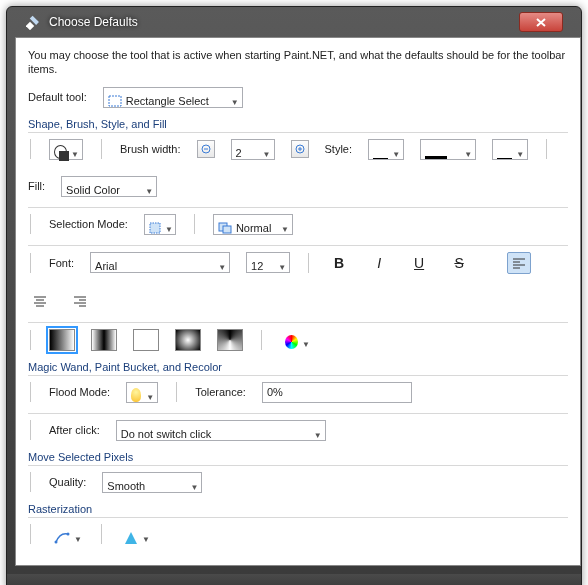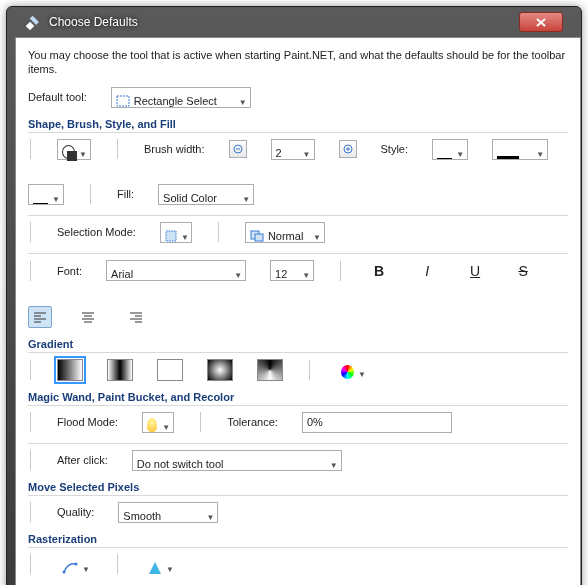--- a/index.html
+++ b/index.html
@@ -4,22 +4,22 @@
 <style>
 * { box-sizing: border-box; font-family: "Segoe UI", Tahoma, sans-serif; }
 body { margin: 0; background: #fff; padding: 6px; }
 .window { width: 576px; border: 1px solid #222; background: linear-gradient(#5a5a5a,#3a3a3a); border-radius: 6px; box-shadow: 0 0 8px rgba(0,0,0,0.4); }
 .titlebar { height: 30px; display: flex; align-items: center; padding: 0 18px; color: #fff; }
 .titlebar .ico { width: 18px; height: 18px; margin-right: 6px; display:flex; align-items:center; justify-content:center; }
 .titlebar .title { font-size: 12px; flex: 1; text-shadow: 0 0 4px #000; }
 .closebtn { width: 44px; height: 20px; background: linear-gradient(#e48a84,#c8433a); border: 1px solid #8a2a20; border-radius: 3px; display:flex; align-items:center; justify-content:center; color:#fff; font-weight:bold; font-size:12px; }
 .client { background: #fff; margin: 0 0 8px 8px; border: 1px solid #888; padding: 10px 12px 10px 12px; font-size: 11px; color: #222; }
 .intro { margin-bottom: 10px; line-height: 1.3; }
-.row { display: flex; align-items: center; gap: 24px; margin: 4px 0 10px 0; flex-wrap: wrap; }
-.section-label { color: #1a3e7a; font-size: 11px; margin-top: 4px; font-weight: bold; }
+.row { display: flex; align-items: center; gap: 16px; margin: 4px 0 10px 0; flex-wrap: wrap; }
+.section-label { color: #1a3e7a; font-size: 11px; margin-top: 4px; }
 .rule { border-bottom: 1px solid #d8d8d8; margin: 2px 0 6px 0; }
 .sep { width:1px; height:20px; background:#c8c8c8; margin:0 2px; }
 .label { white-space: nowrap; }
 .dd { height: 21px; border: 1px solid #abadb3; background: #fff; display:flex; align-items:flex-end; padding: 0 3px 0 4px; gap:4px; }
 .dd .chev { margin-left:auto; font-size:8px; color:#555; }
 .small-btn { width:18px; height:18px; border:1px solid #abadb3; background:linear-gradient(#fdfdfd,#e8e8e8); display:flex; align-items:center; justify-content:center; font-size:10px; }
 .input { height:21px; border:1px solid #abadb3; background:#fff; padding:0 4px; display:flex; align-items:center; }
 .toggle { width:24px; height:22px; border:1px solid transparent; display:flex; align-items:center; justify-content:center; font-family:"Times New Roman",serif; font-size:14px; }
 .toggle.sel { border:1px solid #7da2ce; background:#cfe3f7; border-radius:2px; }
 .grad-sw { width:26px; height:22px; border:1px solid #888; }
@@ -187,21 +187,20 @@
       <div class="toggle">
           <svg width="14" height="12">
             <line x1="1" y1="2" x2="13" y2="2" stroke="#333"></line>
             <line x1="6" y1="5" x2="13" y2="5" stroke="#333"></line>
             <line x1="1" y1="8" x2="13" y2="8" stroke="#333"></line>
             <line x1="6" y1="11" x2="13" y2="11" stroke="#333"></line>
           </svg>
         </div>
     </div>
 
-    <div class="section-label">Gradient</div>
     <div class="rule"></div>
     <div class="row">
       <div class="sep"></div>
       <div class="grad-sw sel" style="background:linear-gradient(90deg,#000,#fff)"></div>
       <div class="grad-sw" style="background:linear-gradient(90deg,#fff,#000,#fff)"></div>
       <div class="grad-sw" style="background:radial-gradient(rect,#fff,#000)"></div>
       <div class="grad-sw" style="background:radial-gradient(circle,#fff,#000)"></div>
       <div class="grad-sw" style="background:conic-gradient(#000,#fff,#000)"></div>
       <div class="sep"></div>
       <div class="dd" style="width:34px;border:1px solid transparent">
@@ -224,21 +223,21 @@
       <div class="input" style="width:150px">
         <span>0%</span>
       </div>
     </div>
 
     <div class="rule"></div>
     <div class="row">
       <div class="sep"></div>
       <span class="label">After click:</span>
       <div class="dd" style="width:210px">
-        <span>Do not switch tool</span>
+        <span>Do not switch click</span>
         <span class="chev">▼</span>
       </div>
     </div>
 
     <div class="section-label">Move Selected Pixels</div>
     <div class="rule"></div>
     <div class="row">
       <div class="sep"></div>
       <span class="label">Quality:</span>
       <div class="dd" style="width:100px">

